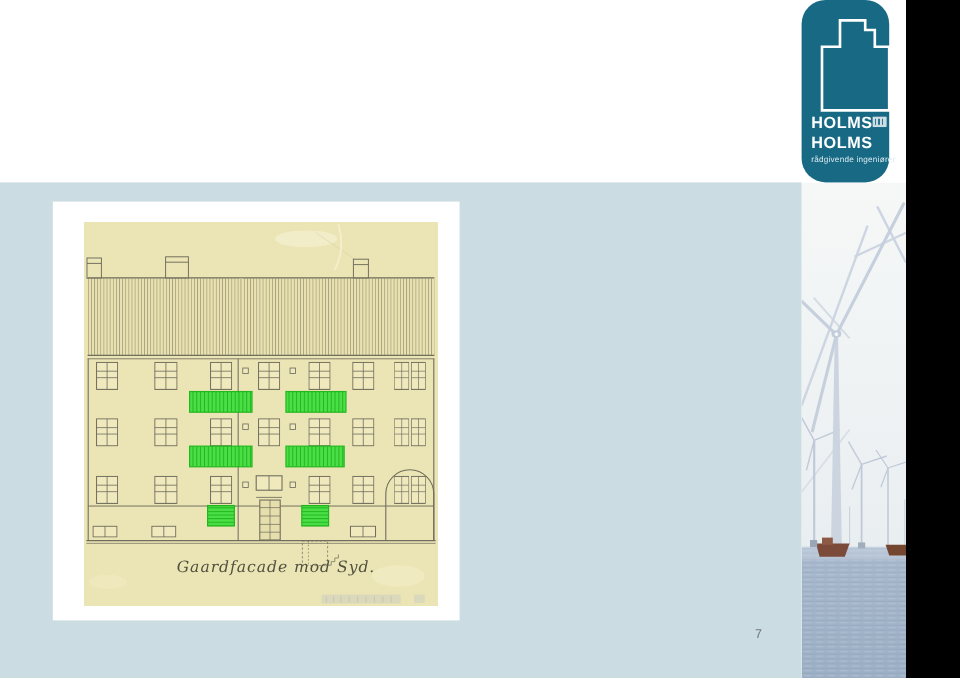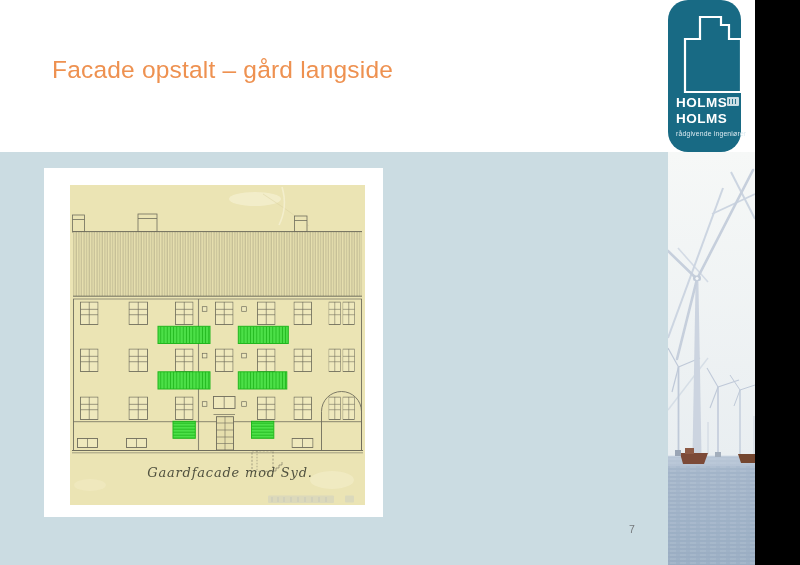--- a/index.html
+++ b/index.html
@@ -28,21 +28,20 @@
   .photo{position:absolute;left:668px;top:152px;width:87px;height:413px;overflow:hidden;}
   .photo svg{display:block;}
   .black-strip{position:absolute;left:755px;top:0;width:45px;height:565px;background:#000000;}
   .page-number{position:absolute;left:622px;top:523px;width:20px;text-align:center;color:#75797c;font-size:10.5px;}
 </style>
 </head>
 <body>
 
 <div class="slide">
 
-  <div class="slide-title">Facade opstalt – gård langside</div>
 
   <div class="content-bg"></div>
 
   <div class="figure-frame">
     <svg class="facade-drawing" viewBox="0 0 295 320" xmlns="http://www.w3.org/2000/svg">
       <defs>
         <pattern id="roofHatch" width="2.6" height="8" patternUnits="userSpaceOnUse">
           <rect width="2.6" height="8" fill="#e9e2b0"></rect>
           <line x1="1" y1="0" x2="1" y2="8" stroke="#8e8a6e" stroke-width="0.55"></line>
         </pattern>

